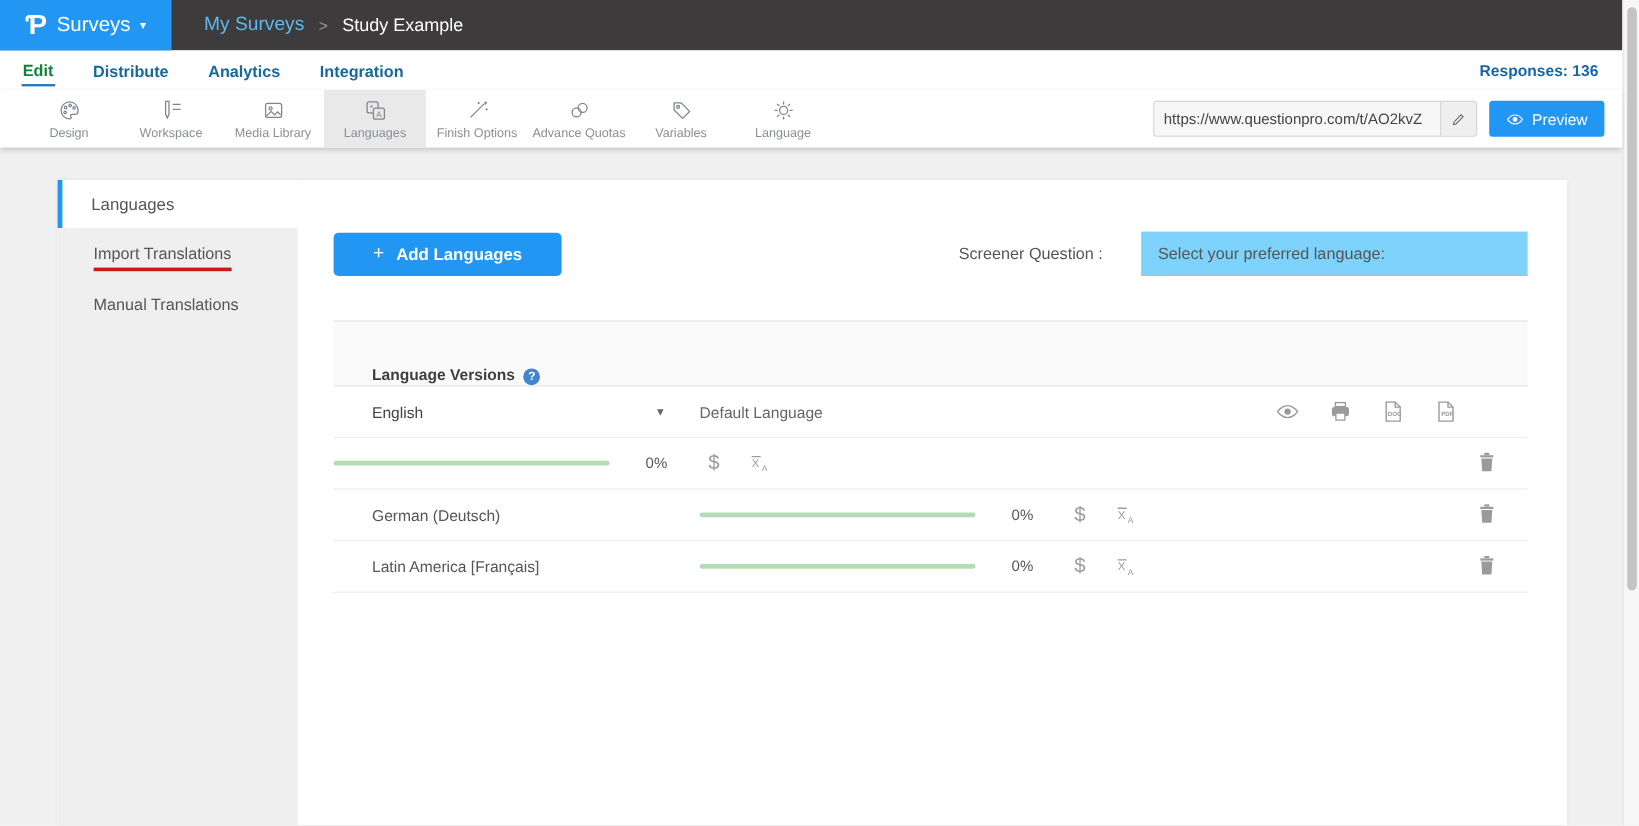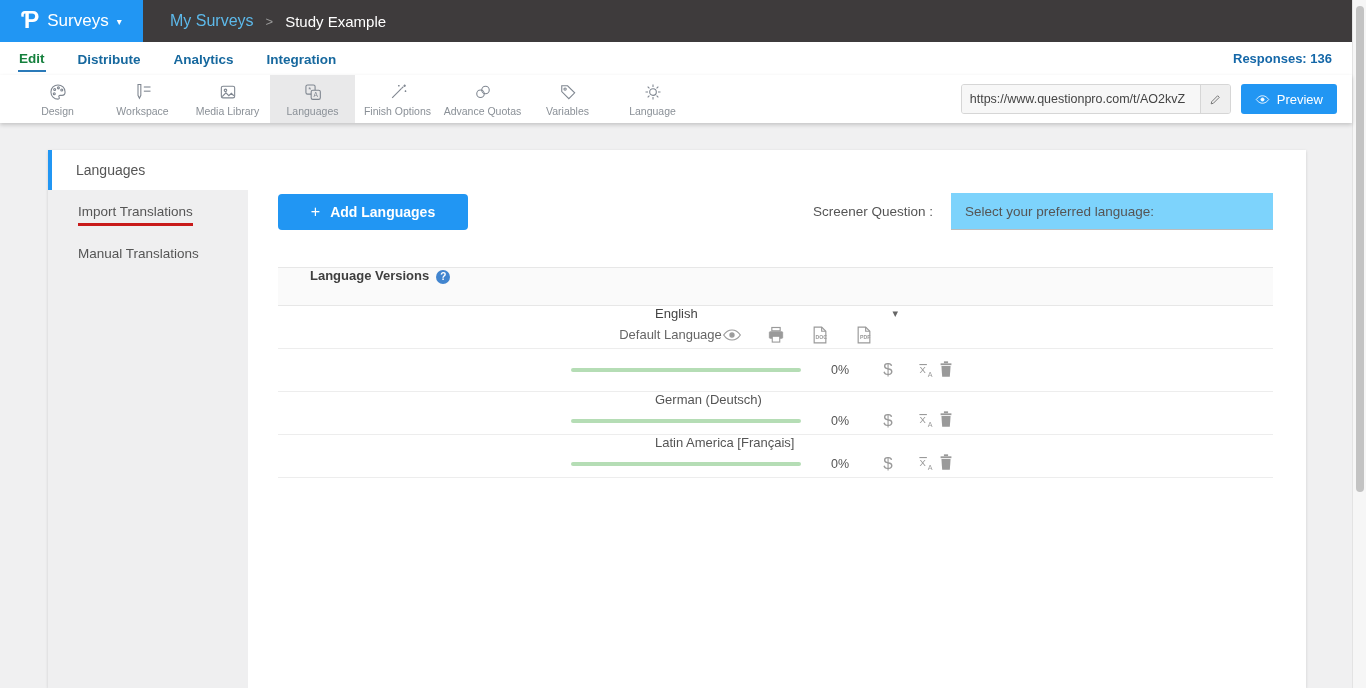--- a/index.html
+++ b/index.html
@@ -64,32 +64,32 @@
   .side-item.flagged .lbl { border-bottom:3px solid #c81a1a; }
 
   .content { flex:1; padding-left:30px; }
   .content-top { margin-top:43px; display:flex; align-items:center;
     justify-content:space-between; padding-right:33px; }
   .add-btn { width:190px; height:36px; background:#2196f3; border:none; border-radius:4px;
     color:#fff; font-size:14px; font-weight:bold; display:flex; align-items:center;
     justify-content:center; gap:10px; cursor:pointer; }
   .add-plus { font-size:16px; font-weight:normal; }
   .screener { display:flex; align-items:center; }
-  .screener-label { color:#555; font-size:13.5px; margin-right:18px; }
+  .screener-label { color:#555; font-size:13.5px; margin-right:32px; }
   .screener-select { width:322px; height:37px; background:#7dd3fc; border:none;
     border-bottom:1px solid #bcbcbc; color:#555; font-size:13.5px; line-height:37px;
     padding-left:14px; cursor:pointer; }
 
   
   .table { margin-top:37px; margin-right:33px; }
-  .t-head { height:39px; background:#fafafa; border-top:1px solid #e7e7e7;
-    border-bottom:1px solid #e7e7e7; display:flex; align-items:flex-start;
+  .t-head { height:55px; background:#fafafa; border-top:1px solid #e7e7e7;
+    border-bottom:1px solid #e7e7e7; display:flex; align-items:flex-end;
     font-size:13px; font-weight:bold; color:#3f3f3f; }
   .t-row { height:43px; border-bottom:1px solid #ededed; display:flex; align-items:center;
-    font-size:13px; color:#555;flex-direction:column; }
+    font-size:13px; color:#555; }
   .c-name { width:305px; flex:0 0 auto; padding:0 30px 0 32px; display:flex;
     align-items:center; justify-content:space-between; }
   .c-status { flex:1; display:flex; align-items:center; }
   .help-badge { width:14px; height:14px; border-radius:50%; background:#4285cf; color:#fff;
     font-size:10px; font-weight:bold; display:inline-flex; align-items:center;
     justify-content:center; margin-left:7px; cursor:pointer; }
   .caret { color:#666; font-size:11px; cursor:pointer; }
   .default-status { color:#666; }
   .row-actions { margin-left:auto; display:flex; align-items:center; gap:24px; padding-right:58px; }
   .row-actions svg, .trash-cell svg { width:20px; height:20px; cursor:pointer; }

